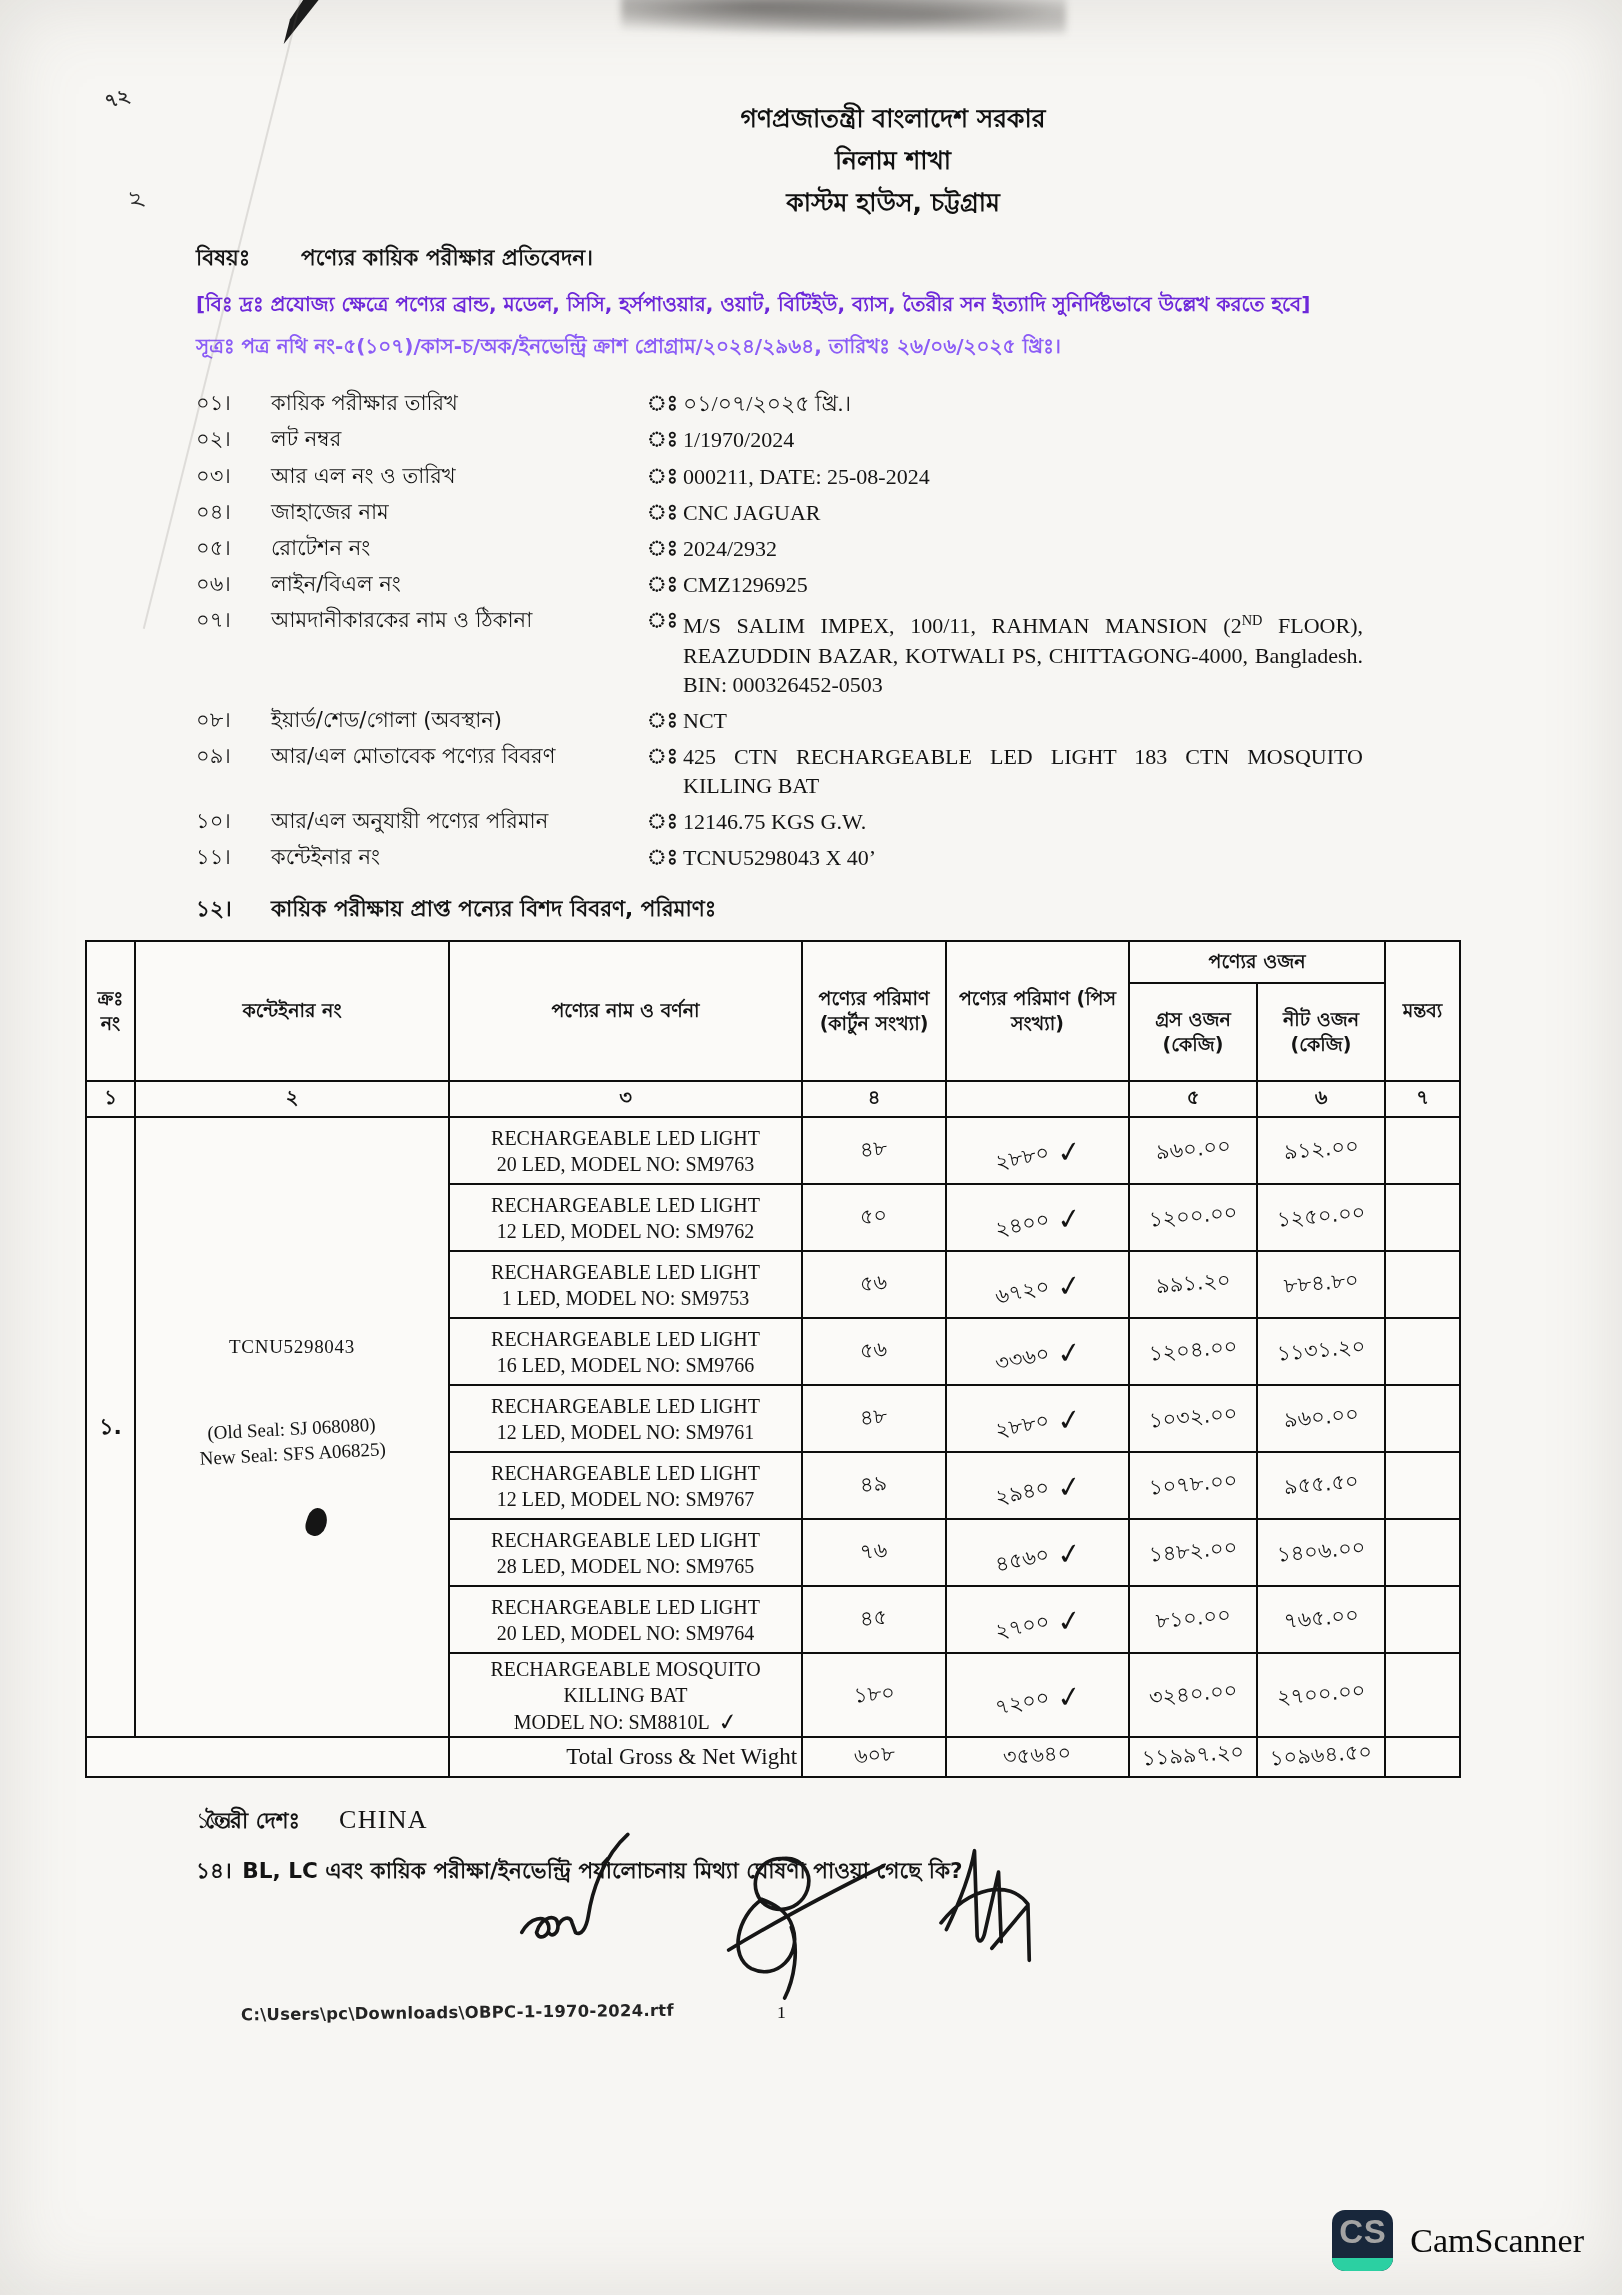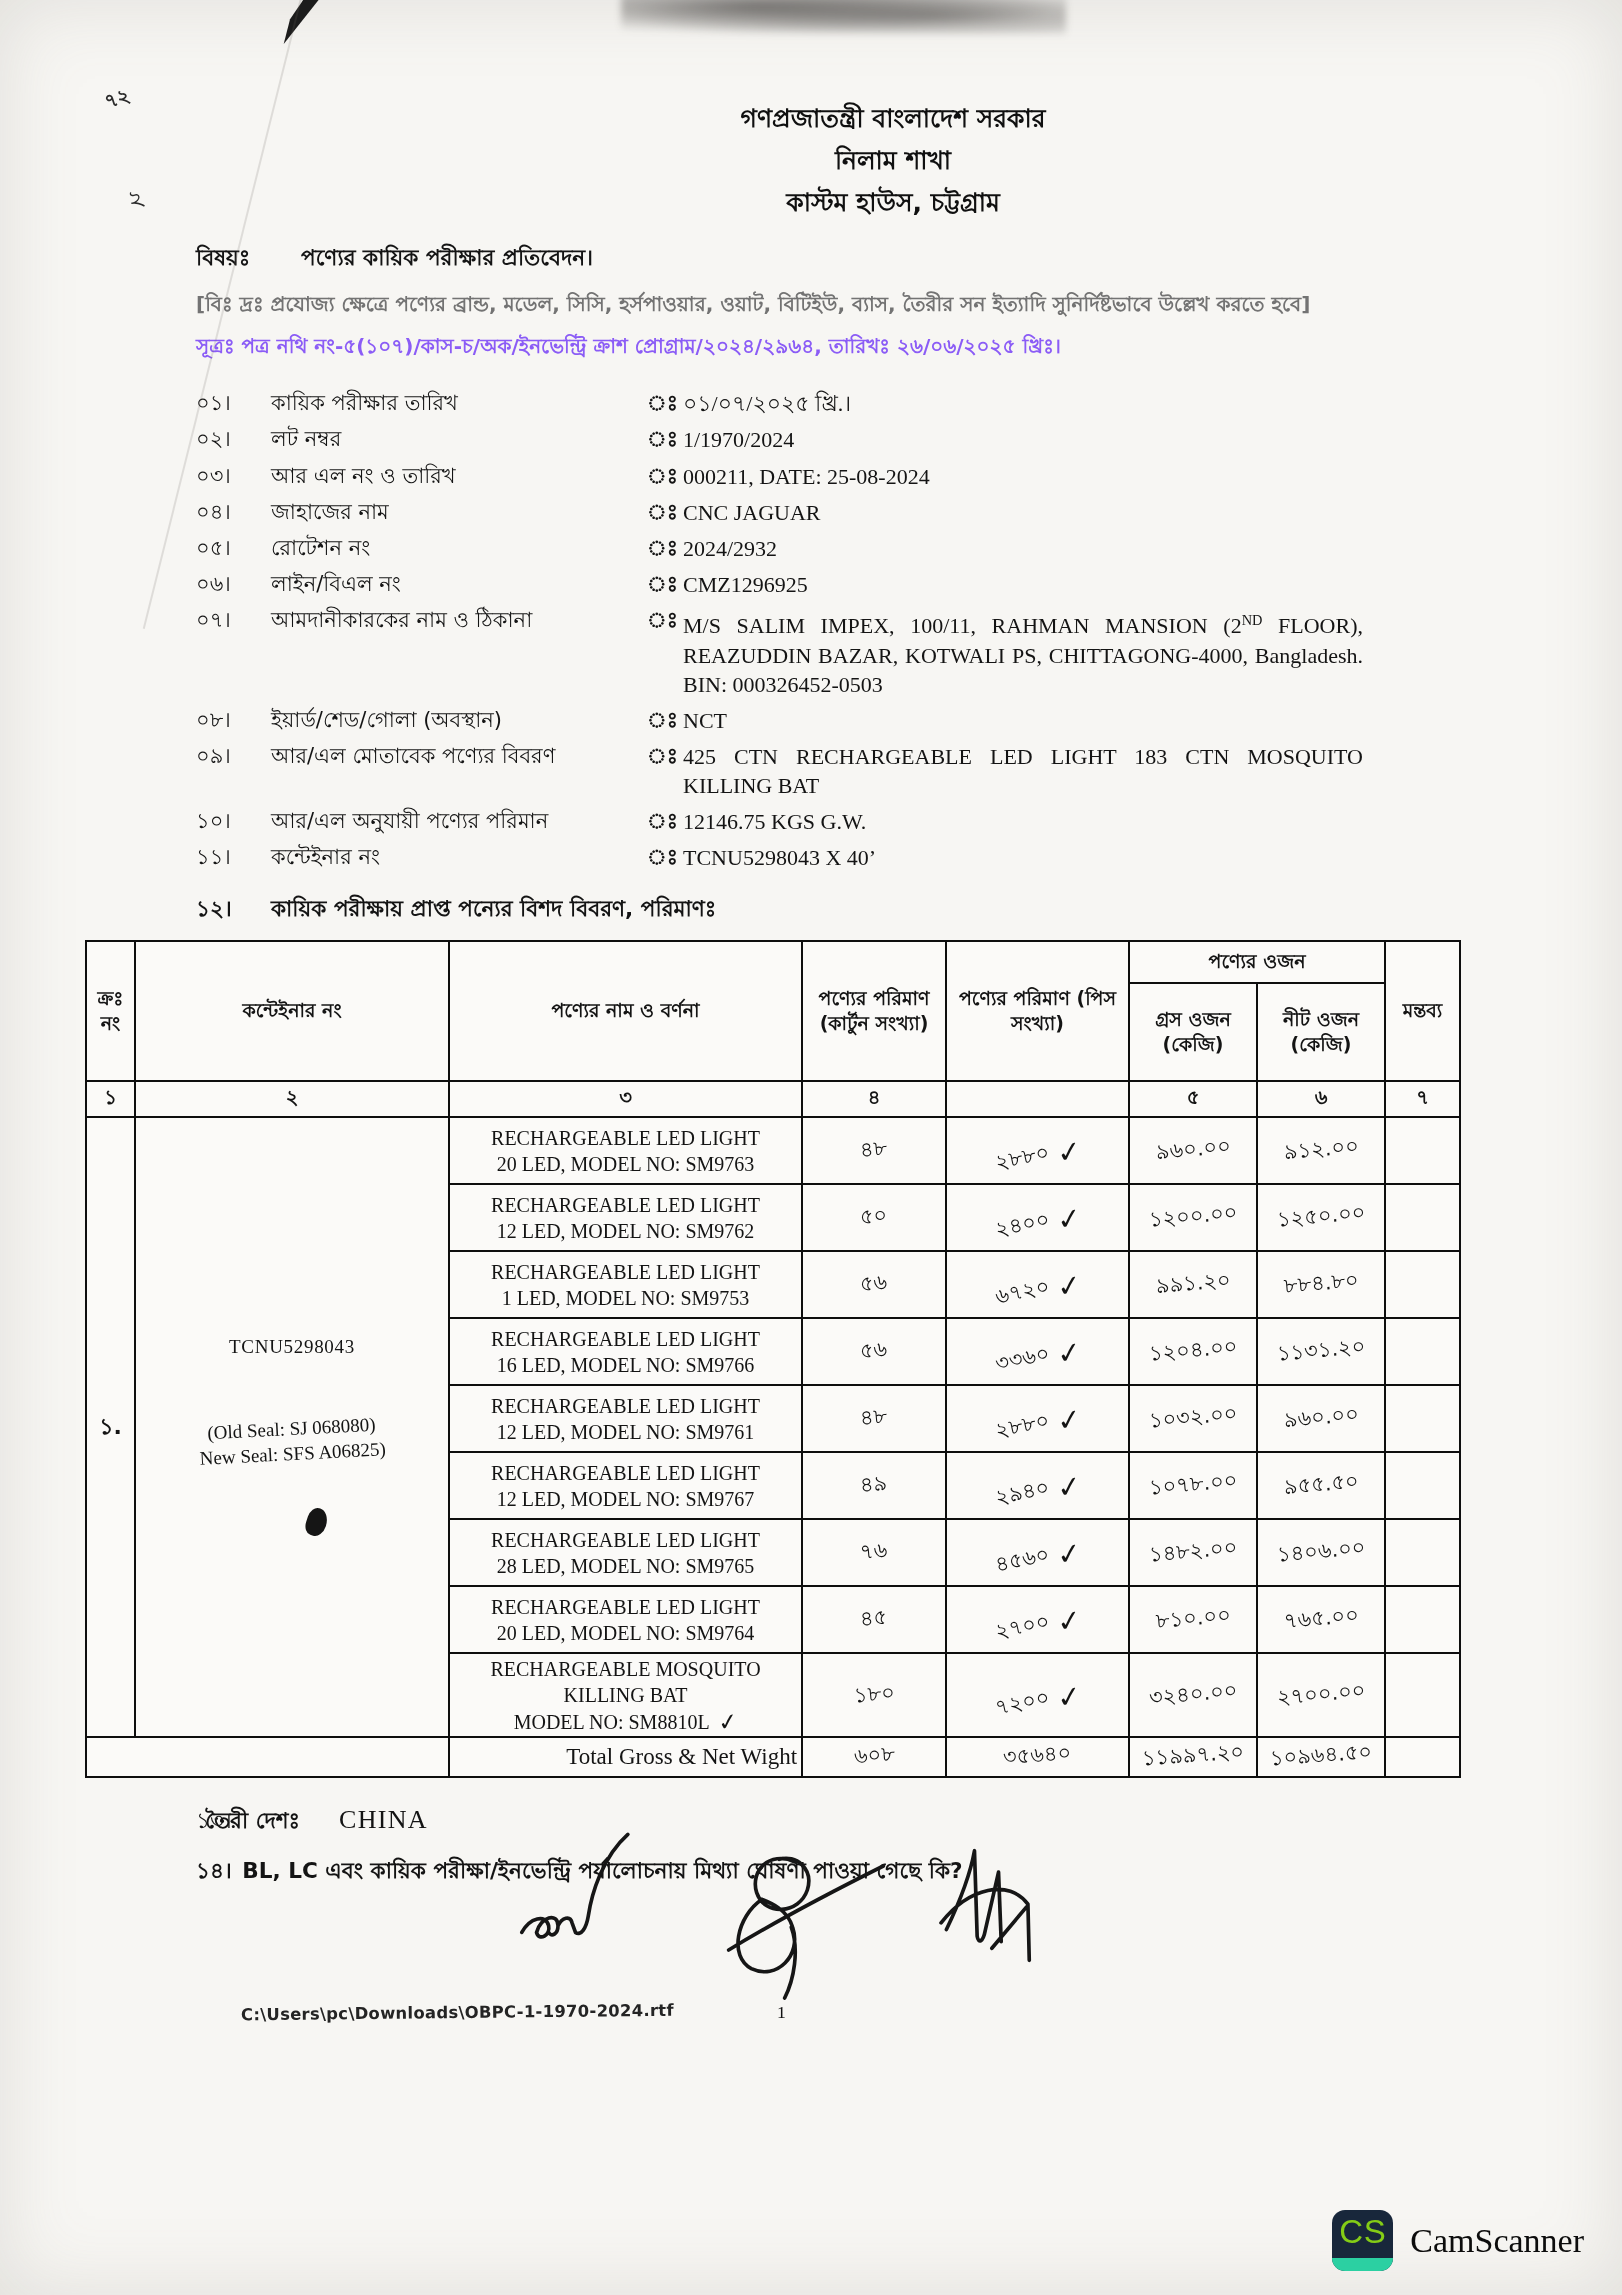--- a/index.html
+++ b/index.html
@@ -27,21 +27,21 @@
     transform:rotate(-18deg);font-weight:bold;}
   .art-mark-left{position:absolute;left:128px;top:178px;font-size:26px;color:#2a2a2a;
     transform:rotate(-30deg) skewX(-10deg);}
   .blob{background:#151515;border-radius:46% 60% 52% 44%;}
 
   
   .doc-header{margin-top:98px;text-align:center;transform:translateX(82px);
     font-weight:bold;font-size:25px;line-height:42px;color:#101010;}
   .subject-row{margin:17px 0 12px 196px;font-size:21.6px;font-weight:bold;display:flex;}
   .subject-row .lab{width:105px;}
-  .note-row{margin:10.5px 0 0 196px;width:1204px;font-size:20px;font-weight:600;color:#737373;}
+  .note-row{margin:10.5px 0 0 196px;width:1204px;font-size:20px;font-weight:600;color:#6d28d9;}
   .ref-row{margin:9.2px 0 0 196px;width:1243px;font-size:20px;font-weight:600;color:#8b5cf6;}
 
   
   .items{margin:25px 0 0 196px;}
   .item-row{display:flex;align-items:flex-start;margin-bottom:7.2px;font-size:21px;line-height:29px;}
   .i-no{width:75px;flex:none;}
   .i-label{width:376px;flex:none;}
   .i-colon{width:36px;flex:none;text-align:left;font-weight:bold;}
   .i-value{flex:none;width:680px;font-family:"Liberation Serif",serif;font-size:22px;}
   .i-value.just{text-align:justify;}
@@ -93,21 +93,21 @@
 
   
   .footer-path{position:absolute;left:241px;top:2003px;font-size:16.4px;font-weight:600;color:#242424;
     letter-spacing:0.3px;transform:rotate(-.6deg);}
   .footer-page{position:absolute;left:777px;top:2002px;font-size:17.7px;font-family:"Liberation Serif",serif;color:#111;}
 
   
   .cams{position:absolute;right:38px;bottom:23.6px;display:flex;align-items:center;}
   .cs-icon{position:relative;width:61px;height:61px;border-radius:13px;background:#18273b;overflow:hidden;flex:none;}
   .cs-icon .cs-txt{position:absolute;top:2.6px;left:0;right:0;text-align:center;
-    font-family:"Liberation Sans",sans-serif;font-weight:normal;font-size:33px;color:#84cc16;letter-spacing:0.7px;}
+    font-family:"Liberation Sans",sans-serif;font-weight:bold;font-size:33px;color:#a3a3a3;letter-spacing:0.7px;}
   .cs-strip{position:absolute;left:0;right:0;bottom:0;height:13px;background:#2bd0a2;}
   .cs-name{margin-left:17px;font-family:"Liberation Serif",serif;font-size:34px;color:#0c0c0c;}
 </style>
 </head>
 <body>
 
 <div class="page">
 
   <div class="art-wedge"></div>
   <div class="art-line"></div>

